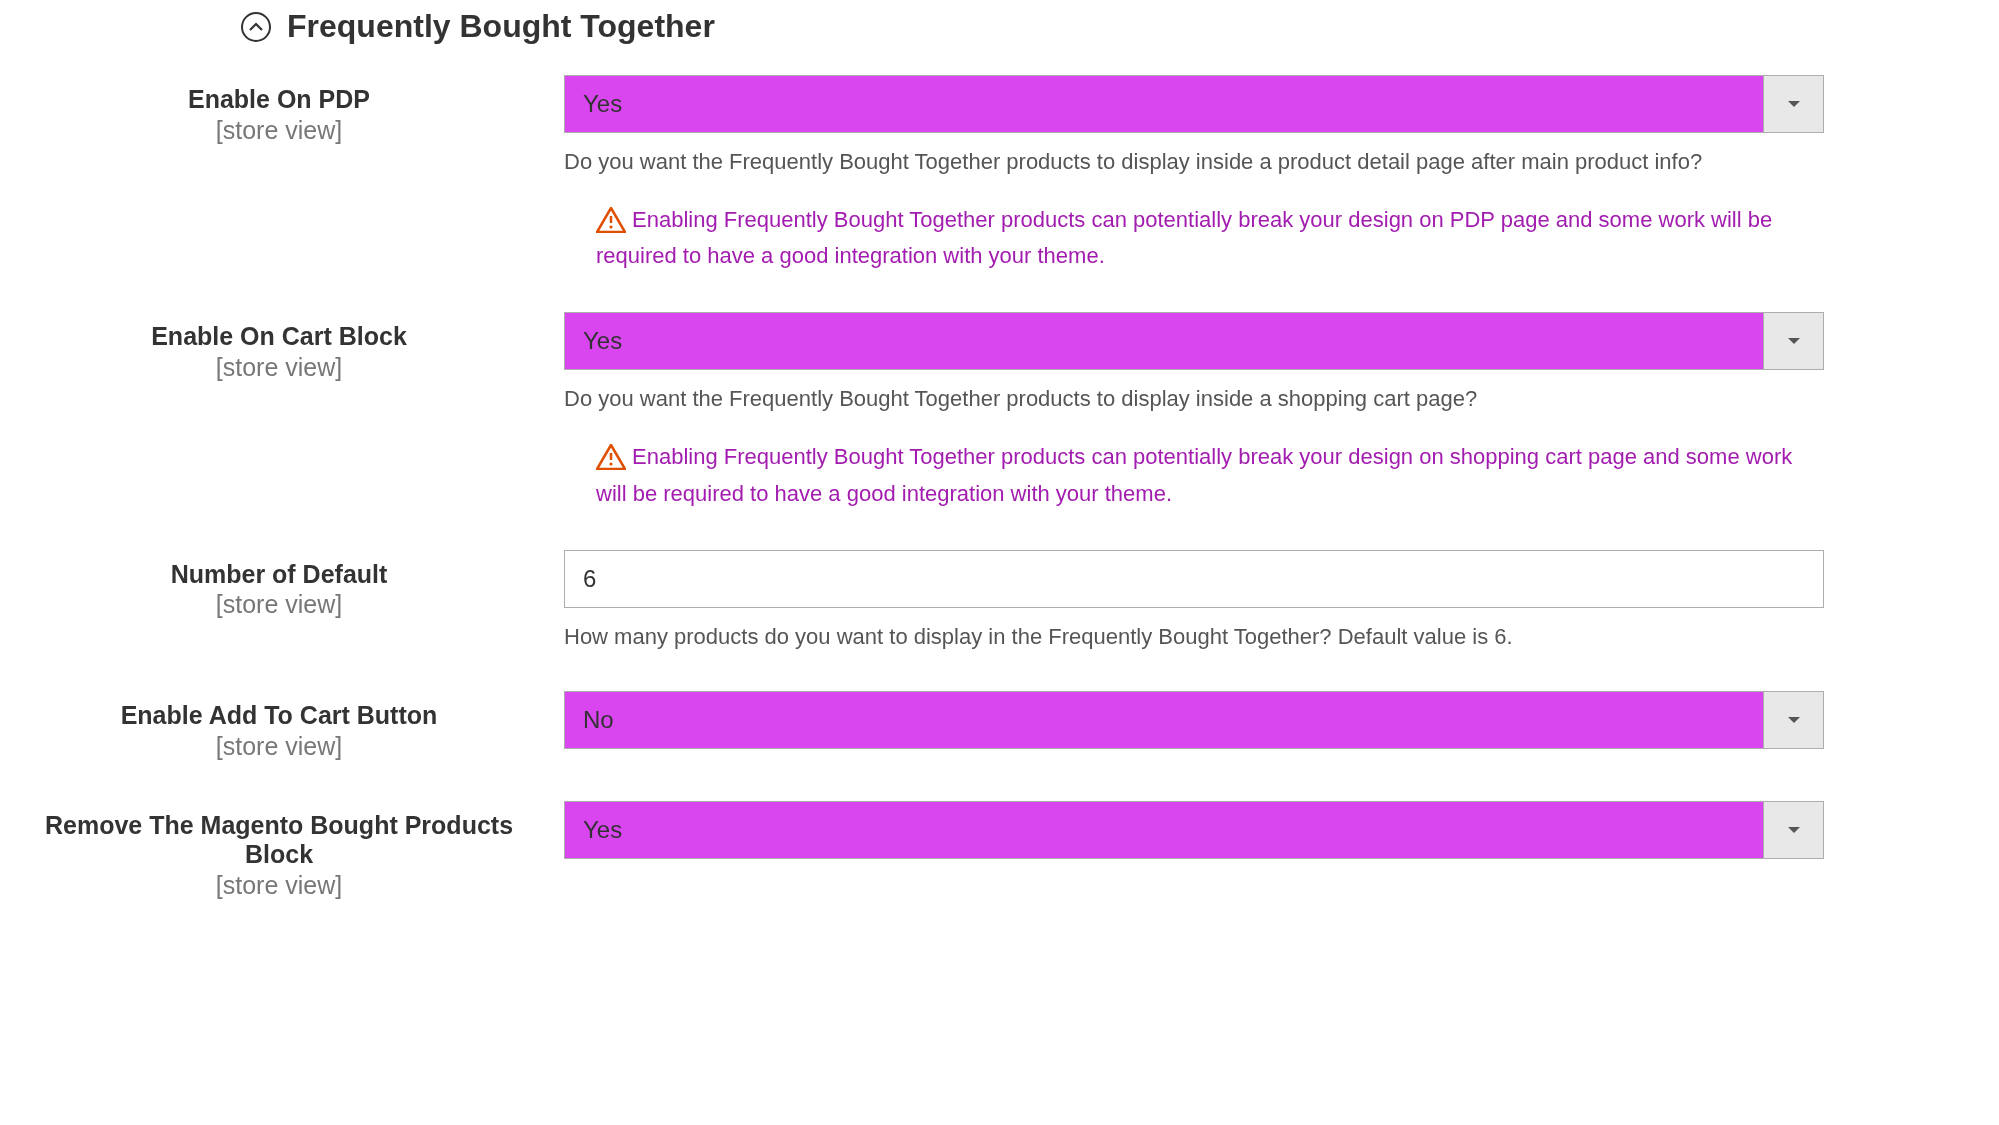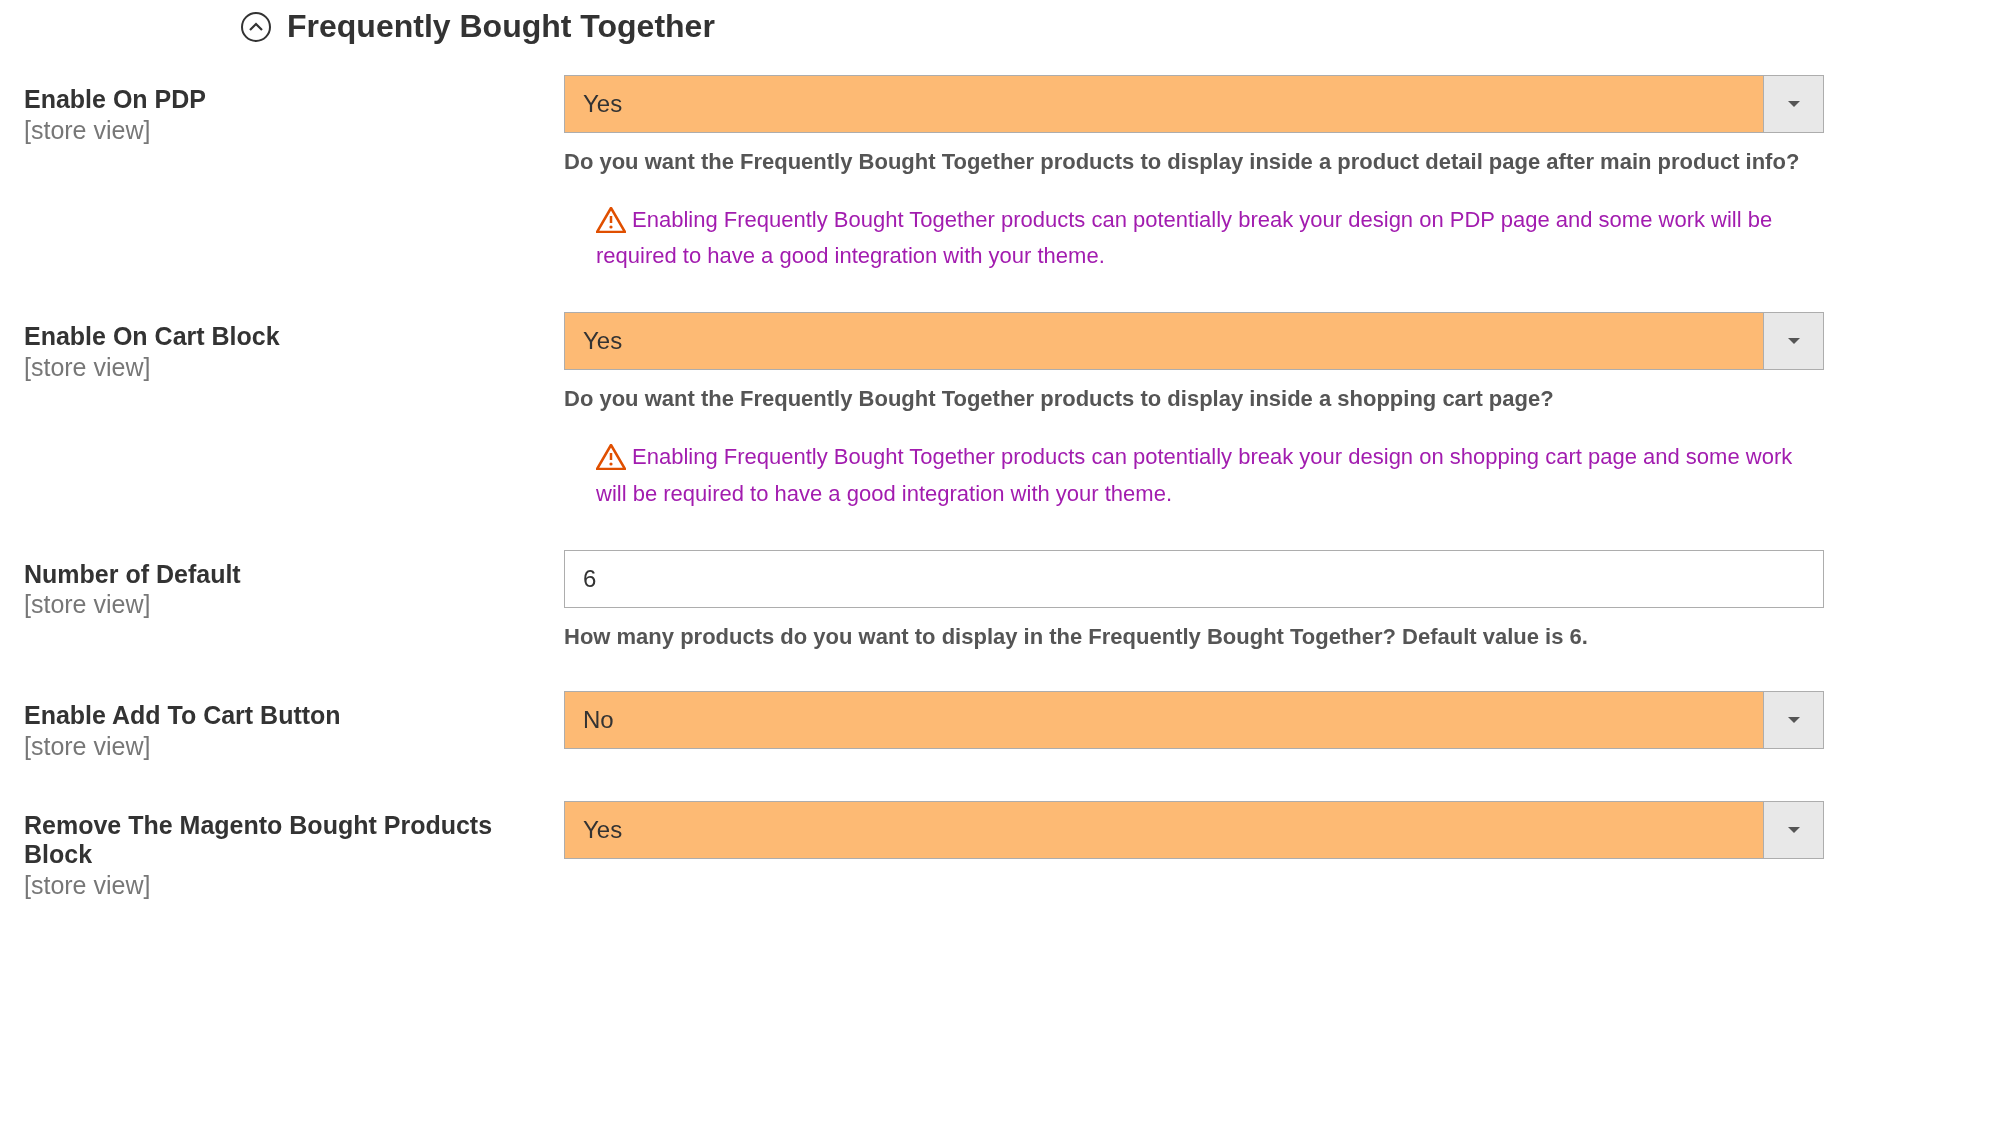--- a/index.html
+++ b/index.html
@@ -42,21 +42,21 @@
       font-size: 32px;
       font-weight: 700;
       color: #333;
     }
     .field-row {
       display: flex;
       margin-bottom: 40px;
     }
     .field-label-col {
       width: 540px;
-      text-align: left;
+      text-align: center;
       padding-right: 30px;
       padding-top: 10px;
       flex-shrink: 0;
     }
     .field-label {
       font-size: 25px;
       font-weight: 600;
       color: #333;
       line-height: 1.15;
     }
@@ -67,21 +67,21 @@
       font-weight: 400;
     }
     .field-control-col {
       flex: 1;
       max-width: 1260px;
     }
     .select-wrapper {
       position: relative;
       width: 100%;
       border: 1px solid #adadad;
-      background: #fdba74;
+      background: #d946ef;
       height: 58px;
       display: flex;
       align-items: stretch;
     }
     .select-value {
       flex: 1;
       padding: 14px 18px;
       font-size: 24px;
       color: #333;
       display: flex;
@@ -107,21 +107,20 @@
       padding: 14px 18px;
       font-size: 24px;
       color: #333;
       font-family: inherit;
     }
     .field-help {
       font-size: 22px;
       color: #555;
       margin-top: 14px;
       line-height: 1.35;
-      font-weight: bold;
     }
     .field-warning {
       font-size: 22px;
       color: #a21caf;
       margin-top: 28px;
       line-height: 1.4;
       margin-left: 32px;
     }
     .warning-icon {
       display: inline-block;

